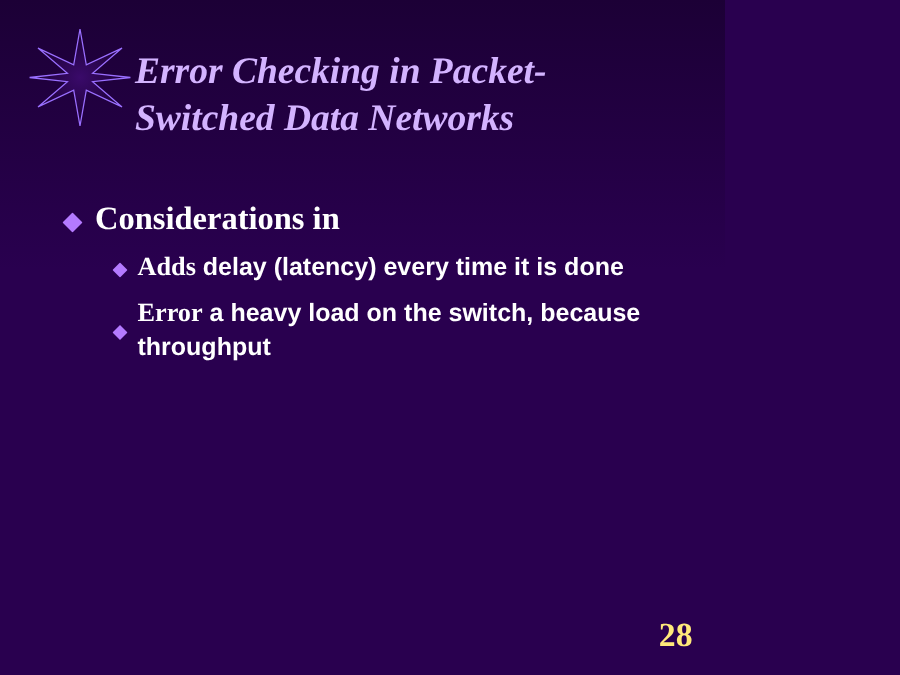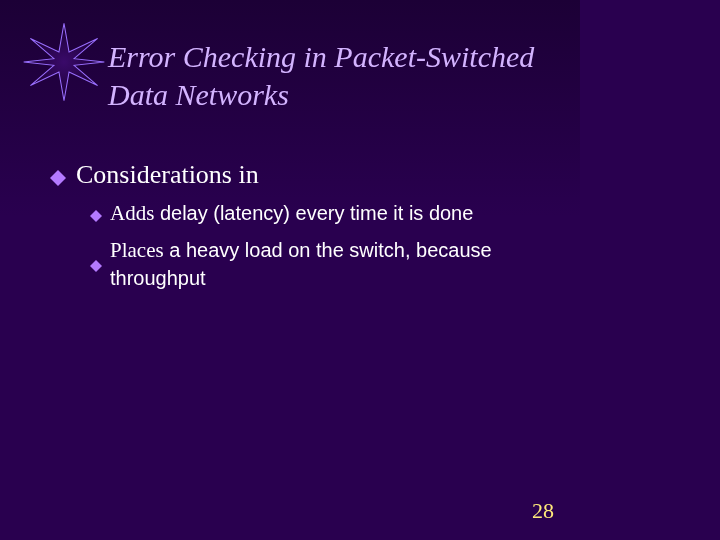--- a/index.html
+++ b/index.html
@@ -10,20 +10,21 @@
     overflow: hidden;
     background: #29004f;
     font-family: "Times New Roman", Times, serif;
   }
   .slide {
     position: relative;
     width: 580px;
     height: 540px;
     background: linear-gradient(180deg, #1c0036 0%, #29004f 40%, #29004f 100%);
     color: #fff;
+    font-weight: bold;
   }
   .starburst {
     position: absolute;
     top: 20px;
     left: 22px;
     width: 84px;
     height: 84px;
     pointer-events: none;
   }
   .title {
@@ -78,21 +79,21 @@
   }
   .lvl2 .lead {
     font-family: "Times New Roman", Times, serif;
     font-size: 21px;
   }
   .pagenum {
     position: absolute;
     bottom: 16px;
     right: 26px;
     color: #ffe97a;
-    font-size: 22px;
+    font-size: 27px;
   }
   svg { display: block; }
 </style>
 </head>
 <body>
 
 <div class="slide">
 
   <div class="starburst">
     <svg viewBox="0 0 100 100" width="84" height="84">
@@ -131,21 +132,21 @@
         </span>
         <span class="text"><span class="lead">Adds</span><span> delay (latency) every time it is done</span></span>
       </div>
 
       <div class="lvl2">
         <span class="bullet">
           <svg width="12" height="12" viewBox="0 0 12 12">
               <polygon points="6,0 12,6 6,12 0,6" fill="#b47aff"></polygon>
             </svg>
         </span>
-        <span class="text"><span class="lead">Places</span><span> a heavy load on the switch, because throughput</span></span>
+        <span class="text"><span class="lead">Error</span><span> a heavy load on the switch, because throughput</span></span>
       </div>
 
 
     </div>
   </div>
 
   <div class="pagenum">28</div>
 
 </div>
 

